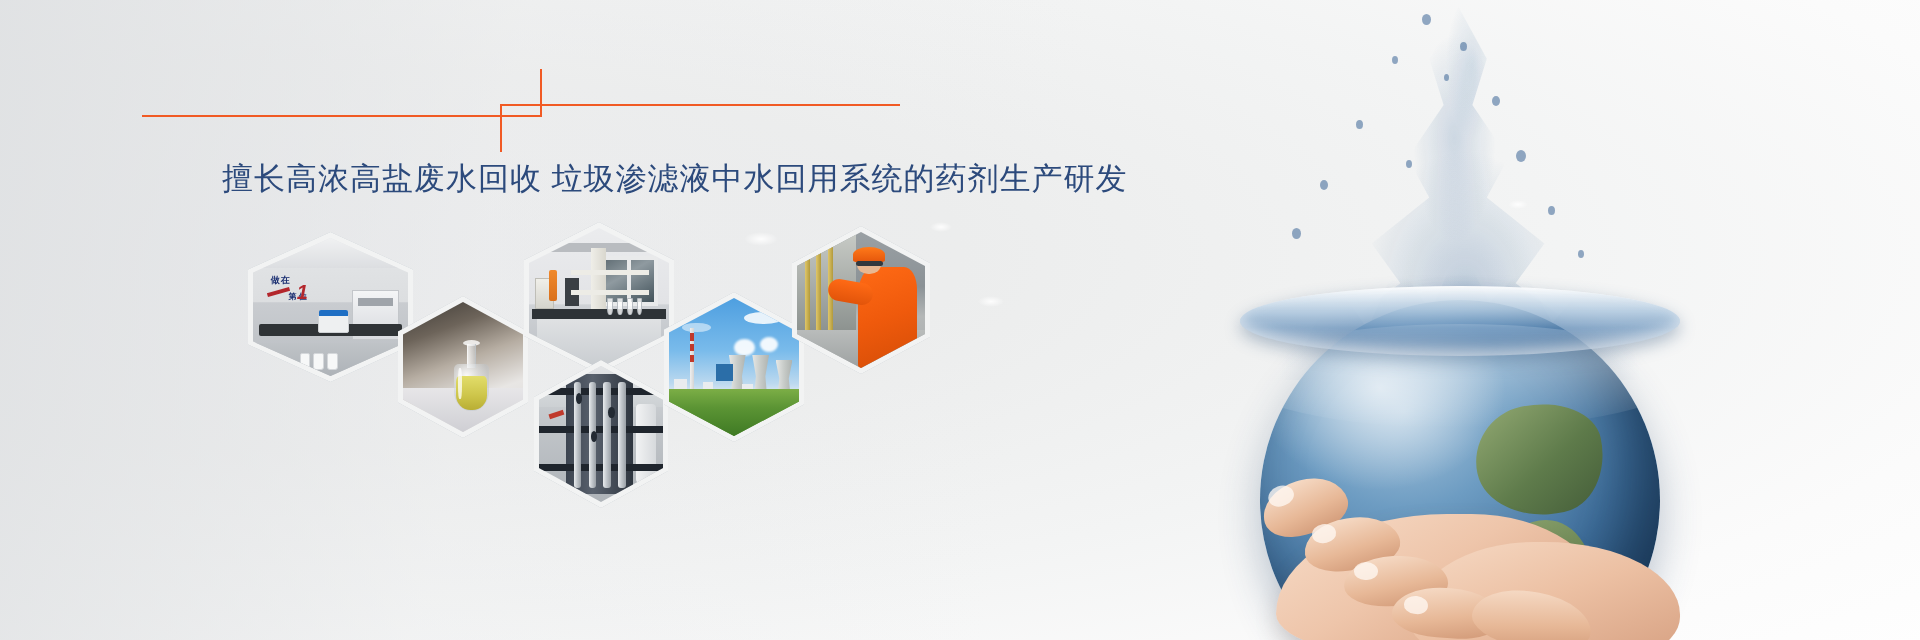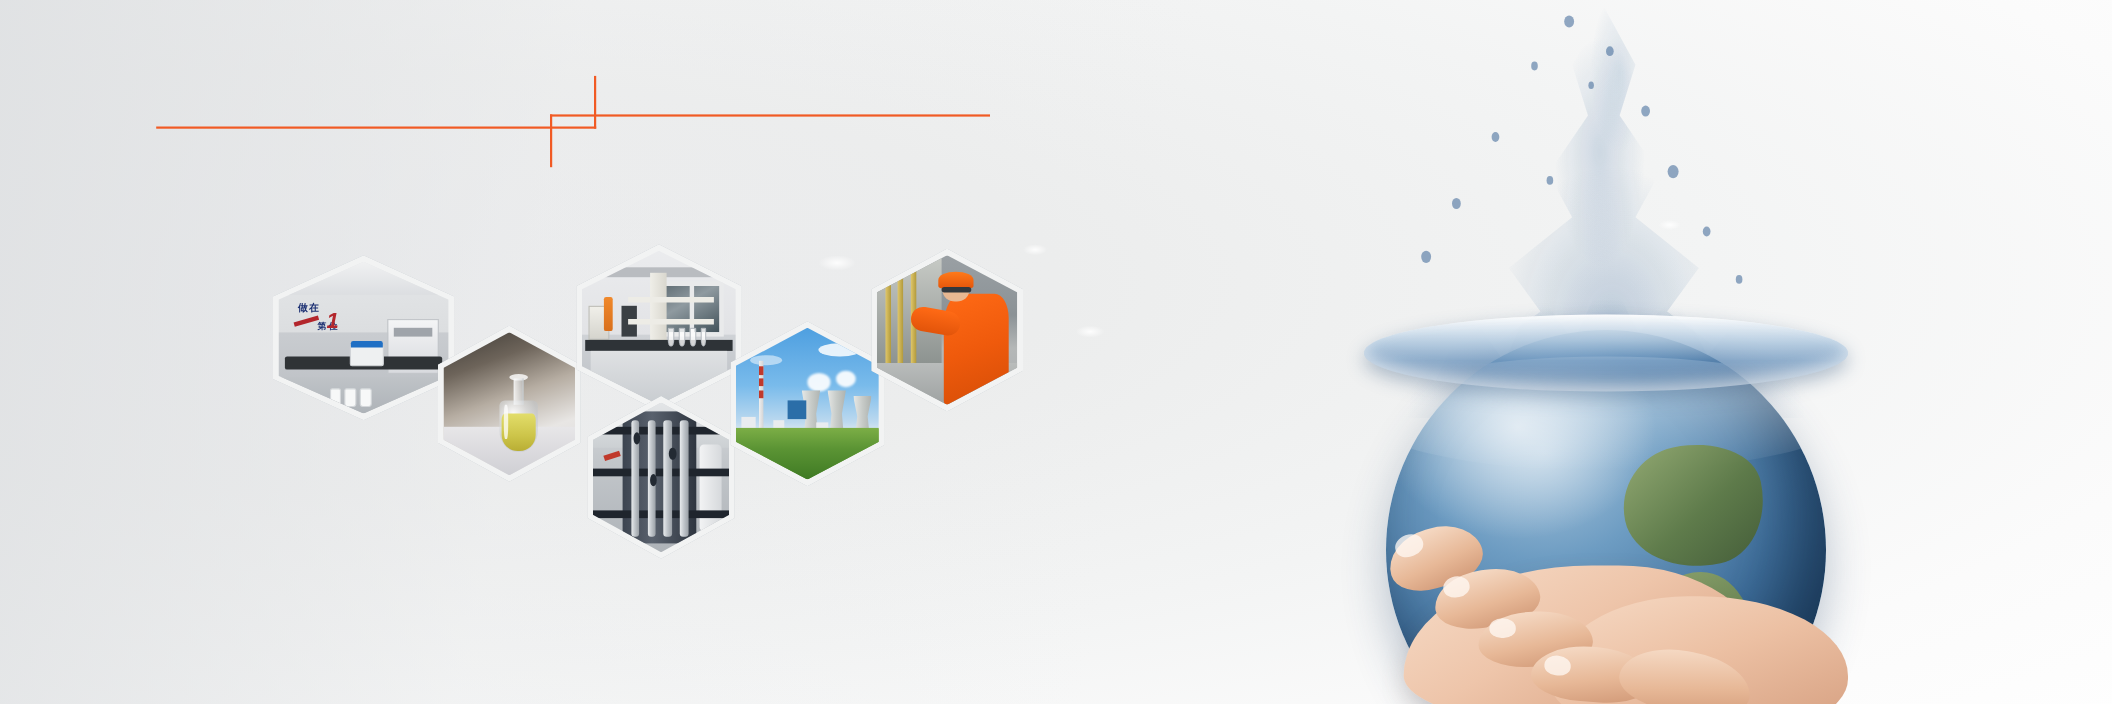--- a/index.html
+++ b/index.html
@@ -304,20 +304,21 @@
 
   <div class="headline-wrap">
     <div class="headline-box">
       <span class="bk bk-tl-v"></span>
       <span class="bk bk-tl-h"></span>
       <span class="bk bk-br-v"></span>
       <span class="bk bk-br-h"></span>
     </div>
   </div>
 
+  <div class="subtitle">擅长高浓高盐废水回收 垃圾渗滤液中水回用系统的药剂生产研发</div>
 
   <div id="hexes">
 
     <div class="hex" style="left:248px;top:232px;width:165px;height:150px;">
       <div class="pad"></div>
       <div class="art">
         <div class="sc-lab">
           <div class="ceil"></div>
           <div class="floor"></div>
           <div class="cab">

